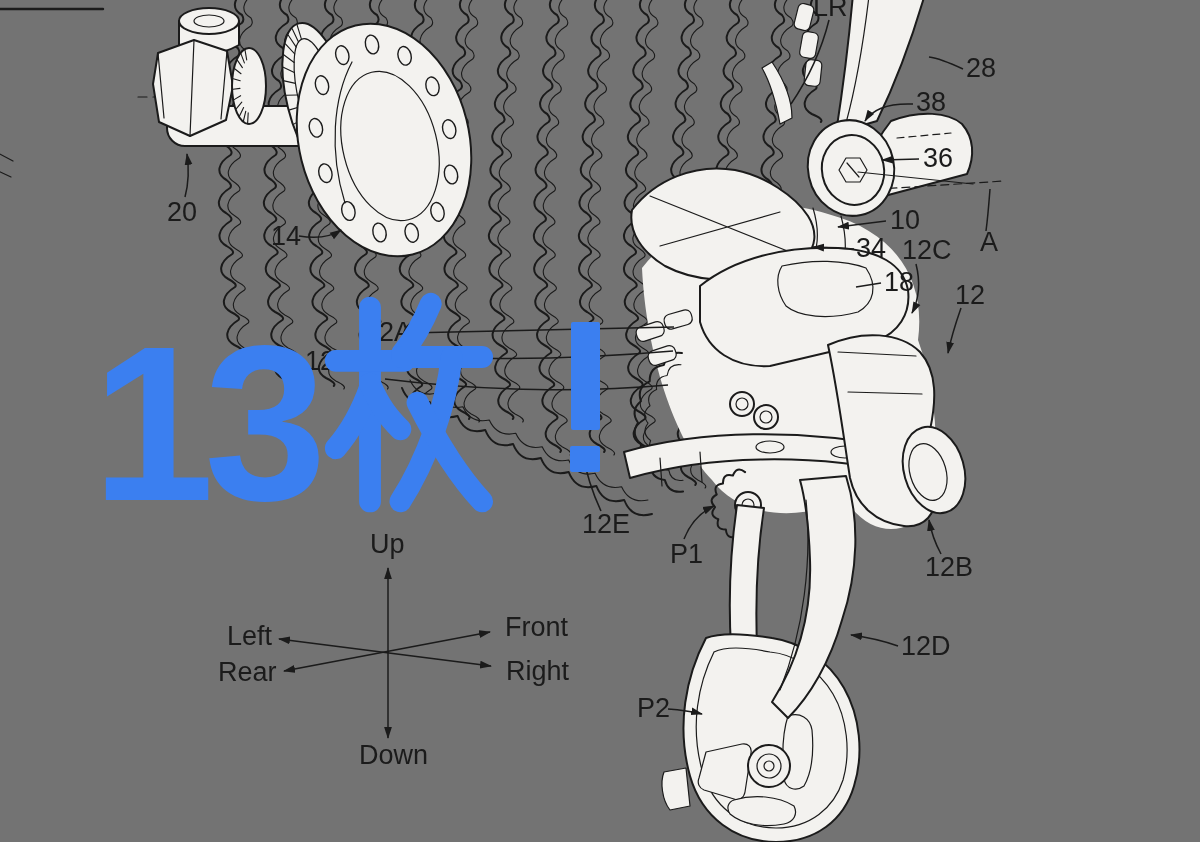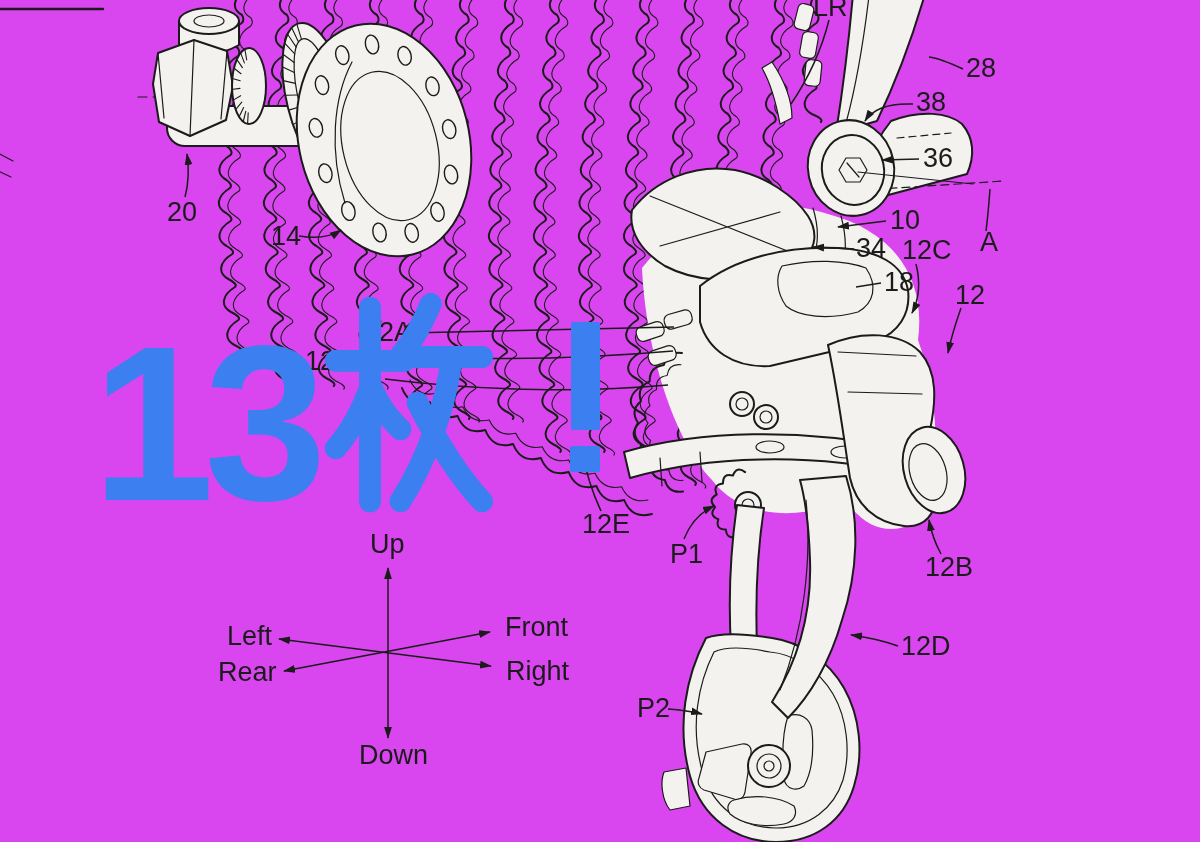--- a/index.html
+++ b/index.html
@@ -1,16 +1,16 @@
 <!DOCTYPE html>
 <html><head>
 <meta charset="utf-8">
 <style>
   html,body{margin:0;padding:0;background:#e8e8e8;}
-  .stage{position:relative;width:1200px;height:842px;background:#d946ef;overflow:hidden;}
+  .stage{position:relative;width:1200px;height:842px;background:#737373;overflow:hidden;}
   svg{display:block;position:absolute;left:0;top:0;}
   .ln{fill:none;stroke:#1b1b1b;stroke-width:2;stroke-linecap:round;stroke-linejoin:round;}
   .f{fill:#f3f2ef;}
   .thin{stroke-width:1.2;}
   .lead{fill:none;stroke:#1b1b1b;stroke-width:1.5;}
   .lbl{font-family:"Liberation Sans","DejaVu Sans",sans-serif;font-size:27px;font-weight:500;fill:#1b1b1b;}
   .bignum{font-family:"Liberation Sans","DejaVu Sans",sans-serif;font-weight:bold;font-size:220px;letter-spacing:-10px;fill:#3b7ff0;}
 </style>
 </head>
 <body>

